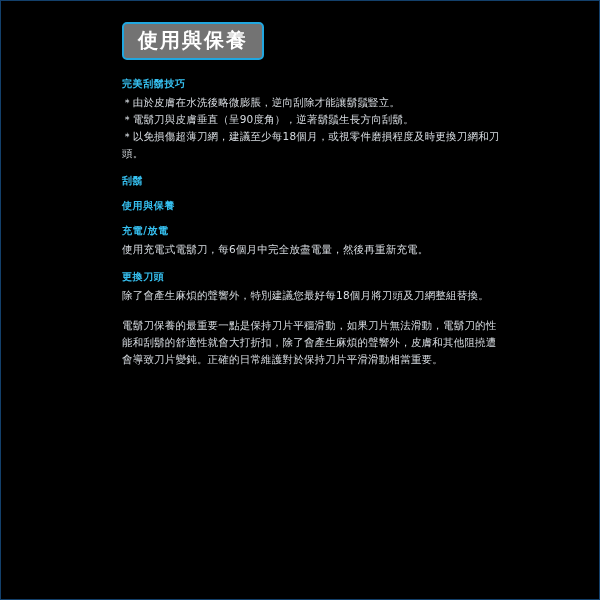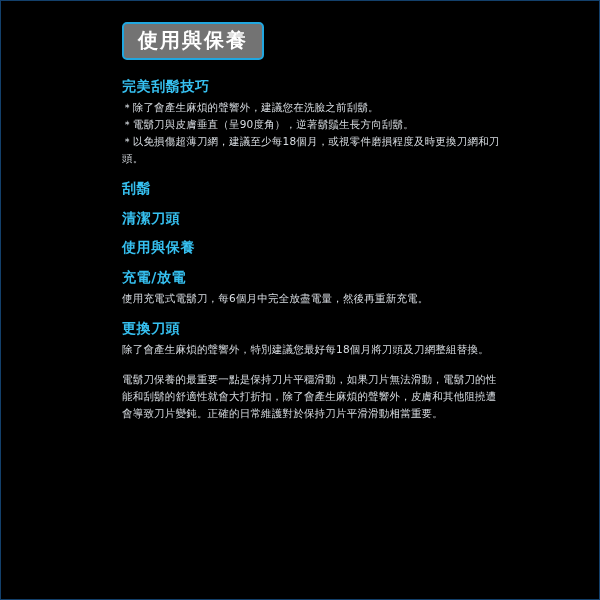--- a/index.html
+++ b/index.html
@@ -53,21 +53,21 @@
     font-size: 20px;
     line-height: 1.1;
     letter-spacing: 2px;
     font-weight: bold;
   }
   .section {
     margin-bottom: 13px;
   }
   .section-head {
     color: #36c0f0;
-    font-size: 14px;
+    font-size: 10px;
     font-weight: bold;
     letter-spacing: 0.6px;
     margin-bottom: 4px;
     line-height: 1.2;
   }
   .section-body {
     color: #d8dde2;
     font-size: 10.5px;
     line-height: 1.62;
     letter-spacing: 0.2px;
@@ -86,32 +86,31 @@
 
     <div class="title-wrap">
       <div class="title-box">
         <span class="title-text">使用與保養</span>
       </div>
     </div>
 
     <div class="section">
       <div class="section-head">完美刮鬍技巧</div>
       <div class="section-body">
-        <p>＊除了會產生麻煩的聲響外，建議您在洗臉之前刮鬍。</p>
+        <p>＊由於皮膚在水洗後略微膨脹，逆向刮除才能讓鬍鬚豎立。</p>
         <p>＊電鬍刀與皮膚垂直（呈90度角），逆著鬍鬚生長方向刮鬍。</p>
         <p>＊以免損傷超薄刀網，建議至少每18個月，或視零件磨損程度及時更換刀網和刀頭。</p>
       </div>
     </div>
 
     <div class="section">
       <div class="section-head">刮鬍</div>
     </div>
 
     <div class="section">
-      <div class="section-head">清潔刀頭</div>
     </div>
 
     <div class="section">
       <div class="section-head">使用與保養</div>
     </div>
 
     <div class="section">
       <div class="section-head">充電/放電</div>
       <div class="section-body">
         <p>使用充電式電鬍刀，每6個月中完全放盡電量，然後再重新充電。</p>

